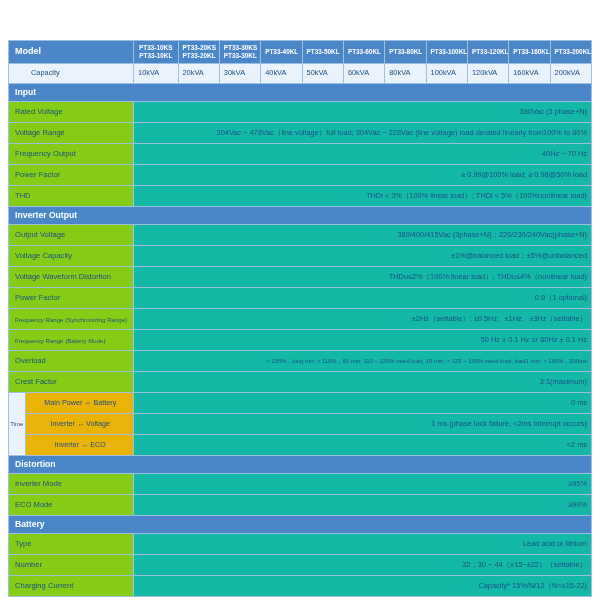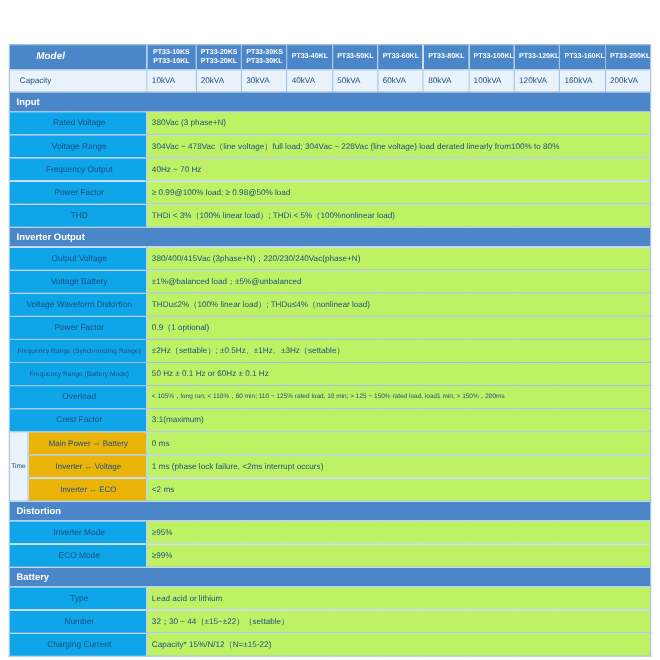--- a/index.html
+++ b/index.html
@@ -38,56 +38,55 @@
     color:#ffffff;
     font-weight:bold;
     text-align:center;
     height:22px;
     font-size:6.4px;
     line-height:1.25;
   }
   tr.model-row td.label{
     text-align:left;
     font-size:9px;
-    padding-left:24px;
-    font-style:italic;
+    padding-left:6px;
   }
   tr.capacity-row td{
     background:#eaf2fb;
     height:19px;
     font-size:7.4px;
   }
   tr.capacity-row td.label{
     text-align:left;
-    padding-left:9px;
+    padding-left:22px;
   }
   
   tr.section td{
     background:#4a86c8;
     color:#ffffff;
     font-weight:bold;
     font-size:8.6px;
     text-align:left;
     padding-left:6px;
     height:17px;
   }
   
   tr.spec td.label{
-    background:#0ea5e9;
-    text-align:center;
+    background:#84cc16;
+    text-align:left;
     padding-left:6px;
     height:20px;
     font-size:7.6px;
   }
   tr.spec td.label.small{
     font-size:6.1px;
   }
   tr.spec td.value{
-    background:#bef264;
-    text-align:left;
+    background:#14b8a6;
+    text-align:right;
     font-size:7.4px;
   }
   tr.spec td.value.tiny{
     font-size:5.9px;
   }
   td.rot{
     background:#eaf2fb;
     width:16px;
     text-align:center;
     font-size:6px;
@@ -174,21 +173,21 @@
           <td class="value" colspan="11">THDi &lt; 3%（100% linear load）;  THDi &lt; 5%（100%nonlinear load)</td>
         </tr>
         <tr class="section">
           <td colspan="13">Inverter Output</td>
         </tr>
         <tr class="spec">
           <td class="label" colspan="2">Output Voltage</td>
           <td class="value" colspan="11">380/400/415Vac (3phase+N)；220/230/240Vac(phase+N)</td>
         </tr>
         <tr class="spec">
-          <td class="label" colspan="2">Voltage Battery</td>
+          <td class="label" colspan="2">Voltage Capacity</td>
           <td class="value" colspan="11">±1%@balanced load；±5%@unbalanced</td>
         </tr>
         <tr class="spec">
           <td class="label" colspan="2">Voltage Waveform Distortion</td>
           <td class="value" colspan="11">THDu≤2%（100% linear load）;  THDu≤4%（nonlinear load)</td>
         </tr>
         <tr class="spec">
           <td class="label" colspan="2">Power Factor</td>
           <td class="value" colspan="11">0.9（1 optional)</td>
         </tr>

